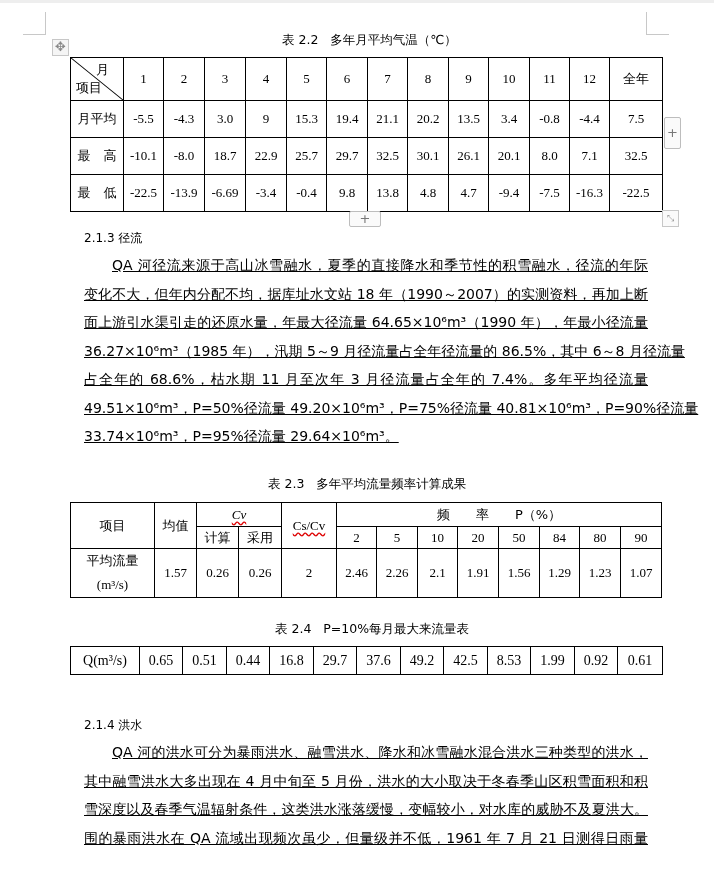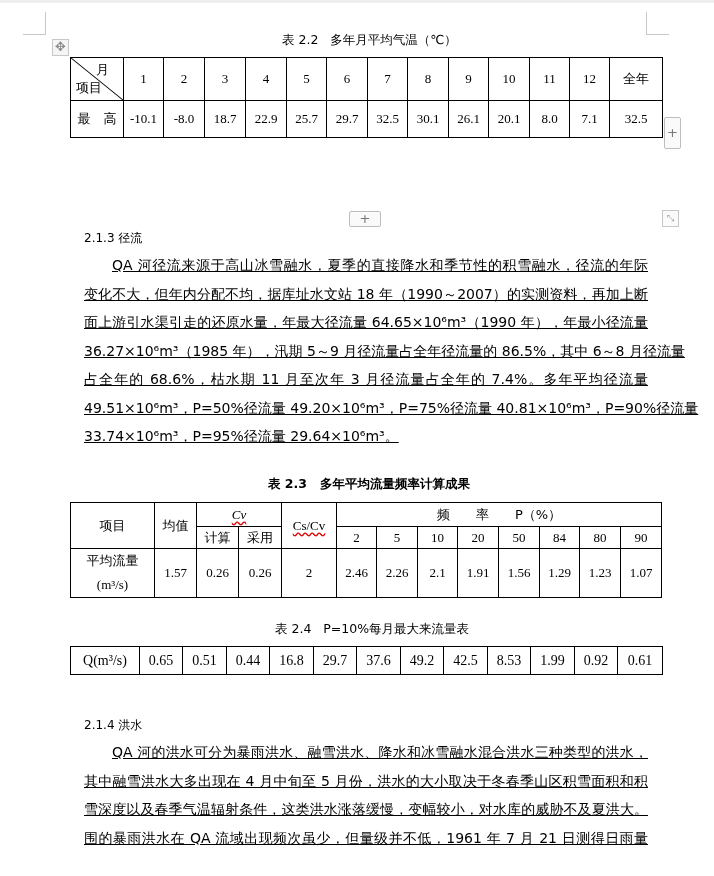--- a/index.html
+++ b/index.html
@@ -85,54 +85,86 @@
     <td>6</td>
     <td>7</td>
     <td>8</td>
     <td>9</td>
     <td>10</td>
     <td>11</td>
     <td>12</td>
     <td class="cn">全年</td>
   </tr>
   <tr>
+    <td class="cn">月平均</td>
+    <td>-5.5</td>
+    <td>-4.3</td>
+    <td>3.0</td>
+    <td>9</td>
+    <td>15.3</td>
+    <td>19.4</td>
+    <td>21.1</td>
+    <td>20.2</td>
+    <td>13.5</td>
+    <td>3.4</td>
+    <td>-0.8</td>
+    <td>-4.4</td>
+    <td>7.5</td>
+  </tr>
+  <tr>
     <td class="cn">最　高</td>
     <td>-10.1</td>
     <td>-8.0</td>
     <td>18.7</td>
     <td>22.9</td>
     <td>25.7</td>
     <td>29.7</td>
     <td>32.5</td>
     <td>30.1</td>
     <td>26.1</td>
     <td>20.1</td>
     <td>8.0</td>
     <td>7.1</td>
     <td>32.5</td>
   </tr>
+  <tr>
+    <td class="cn">最　低</td>
+    <td>-22.5</td>
+    <td>-13.9</td>
+    <td>-6.69</td>
+    <td>-3.4</td>
+    <td>-0.4</td>
+    <td>9.8</td>
+    <td>13.8</td>
+    <td>4.8</td>
+    <td>4.7</td>
+    <td>-9.4</td>
+    <td>-7.5</td>
+    <td>-16.3</td>
+    <td>-22.5</td>
+  </tr>
 </tbody>
   </table>
 
 <div class="add-btn add-col">+</div>
 <div class="add-btn add-row">+</div>
 <div class="resize">⤡</div>
 
 <div class="heading" style="left:84px; top:230px;">2.1.3 径流</div>
 <div class="para" style="top:251px;">
   <span class="ln indent">QA 河径流来源于高山冰雪融水，夏季的直接降水和季节性的积雪融水，径流的年际</span>
   <span class="ln">变化不大，但年内分配不均，据库址水文站 18 年（1990～2007）的实测资料，再加上断</span>
   <span class="ln">面上游引水渠引走的还原水量，年最大径流量 64.65×10⁶m³（1990 年），年最小径流量</span>
   <span class="ln">36.27×10⁶m³（1985 年），汛期 5～9 月径流量占全年径流量的 86.5%，其中 6～8 月径流量</span>
   <span class="ln">占全年的 68.6%，枯水期 11 月至次年 3 月径流量占全年的 7.4%。多年平均径流量</span>
   <span class="ln">49.51×10⁶m³，P=50%径流量 49.20×10⁶m³，P=75%径流量 40.81×10⁶m³，P=90%径流量</span>
   <span class="ln last">33.74×10⁶m³，P=95%径流量 29.64×10⁶m³。</span>
 </div>
 
-<div class="caption" style="left:268px; top:476px;font-weight:bold;">表 2.3   多年平均流量频率计算成果</div>
+<div class="caption" style="left:268px; top:476px;">表 2.3   多年平均流量频率计算成果</div>
 <table id="t23">
   <colgroup>
     <col style="width:84px">
       <col style="width:42px">
       <col style="width:42px">
       <col style="width:43px">
       <col style="width:55px">
     <col style="width:40px">
       <col style="width:41px">
       <col style="width:40px">

